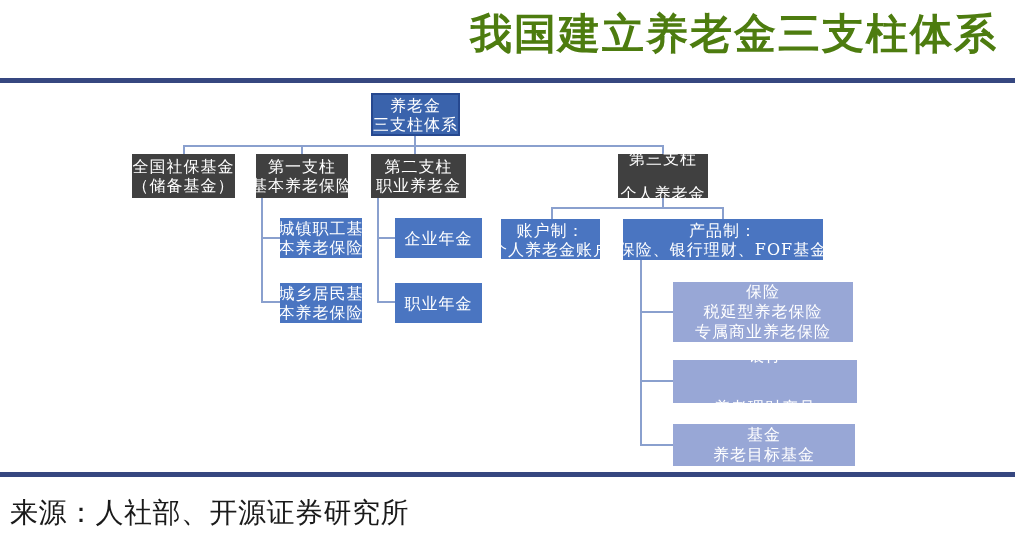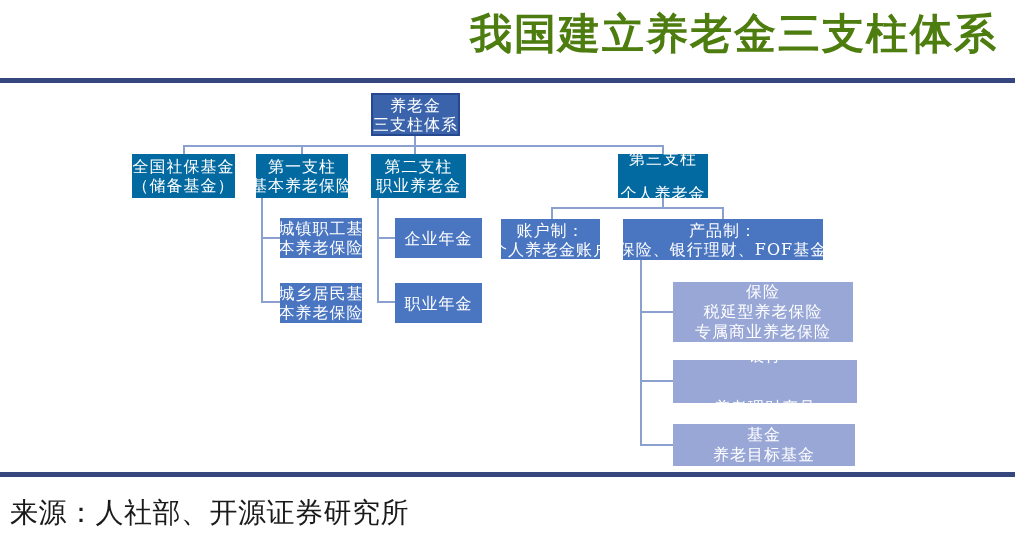--- a/index.html
+++ b/index.html
@@ -29,21 +29,21 @@
   }
   
   .box {
     position:absolute; box-sizing:border-box;
     display:flex; flex-direction:column; justify-content:center; align-items:center;
     color:#ffffff; text-align:center;
     font-family:"DejaVu Serif", serif;
     font-size:16px; line-height:19px;
   }
   .box-root  { background:#3A63AC; border:2px solid #26488F; letter-spacing:1px; }
-  .box-dark  { background:#0369a1; letter-spacing:1px; }
+  .box-dark  { background:#404040; letter-spacing:1px; }
   .box-mid   { background:#4A75C1; letter-spacing:1px; }
   .box-light { background:#98A7D6; letter-spacing:1px; line-height:20px; }
   .ln { display:block; white-space:nowrap; }
   
   .cline { position:absolute; background:#8AA0CE; }
 </style>
 </head>
 <body>
 
 <div id="canvas">

